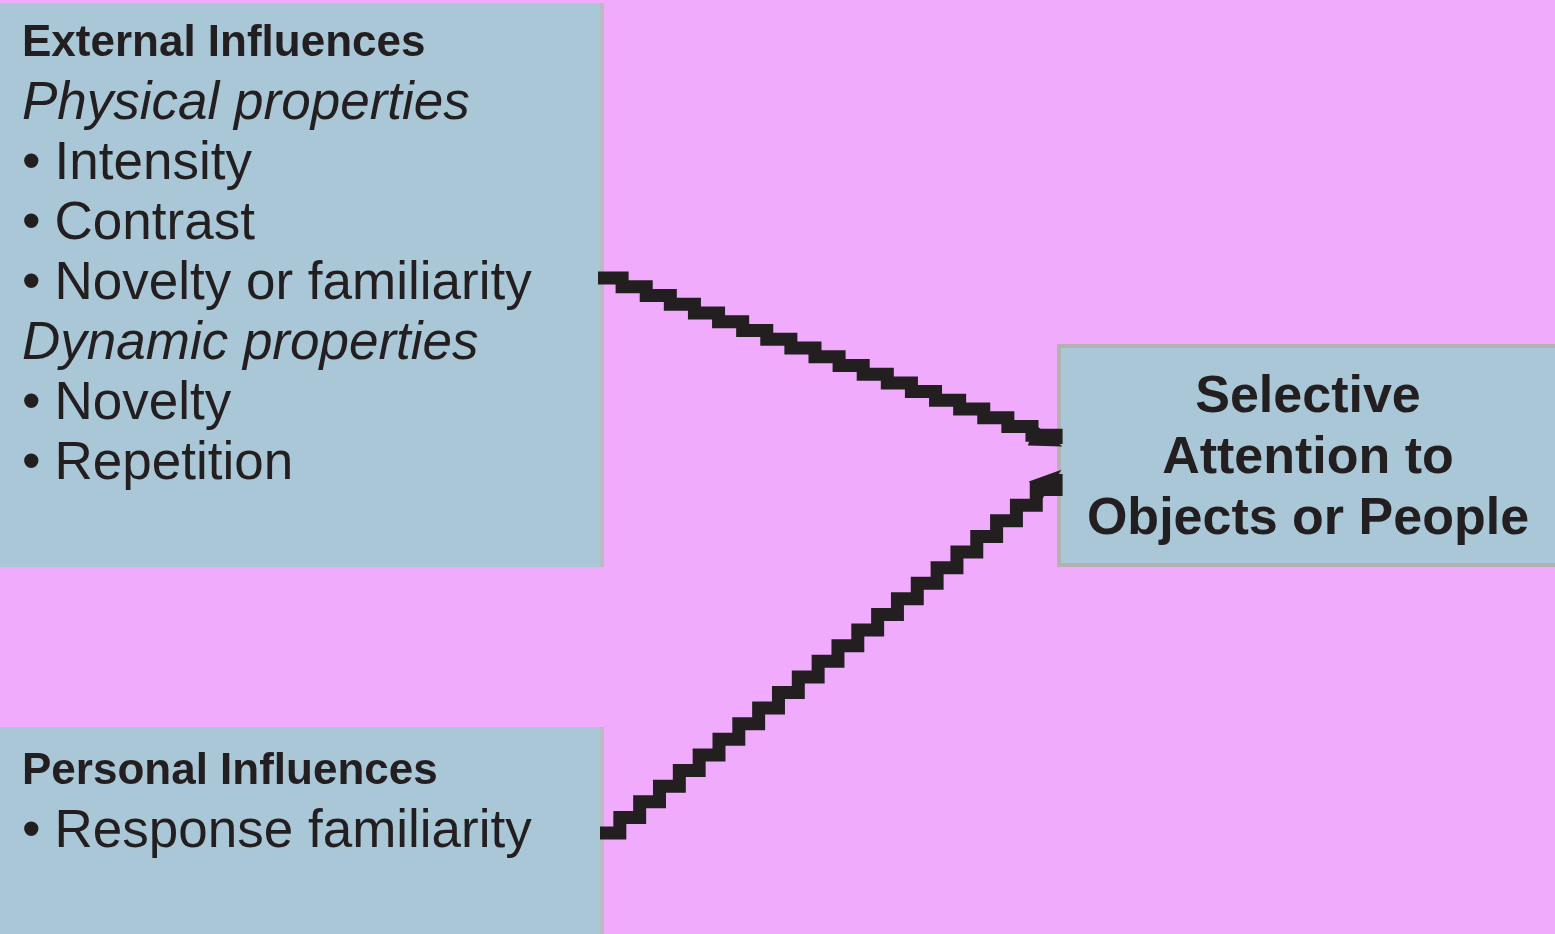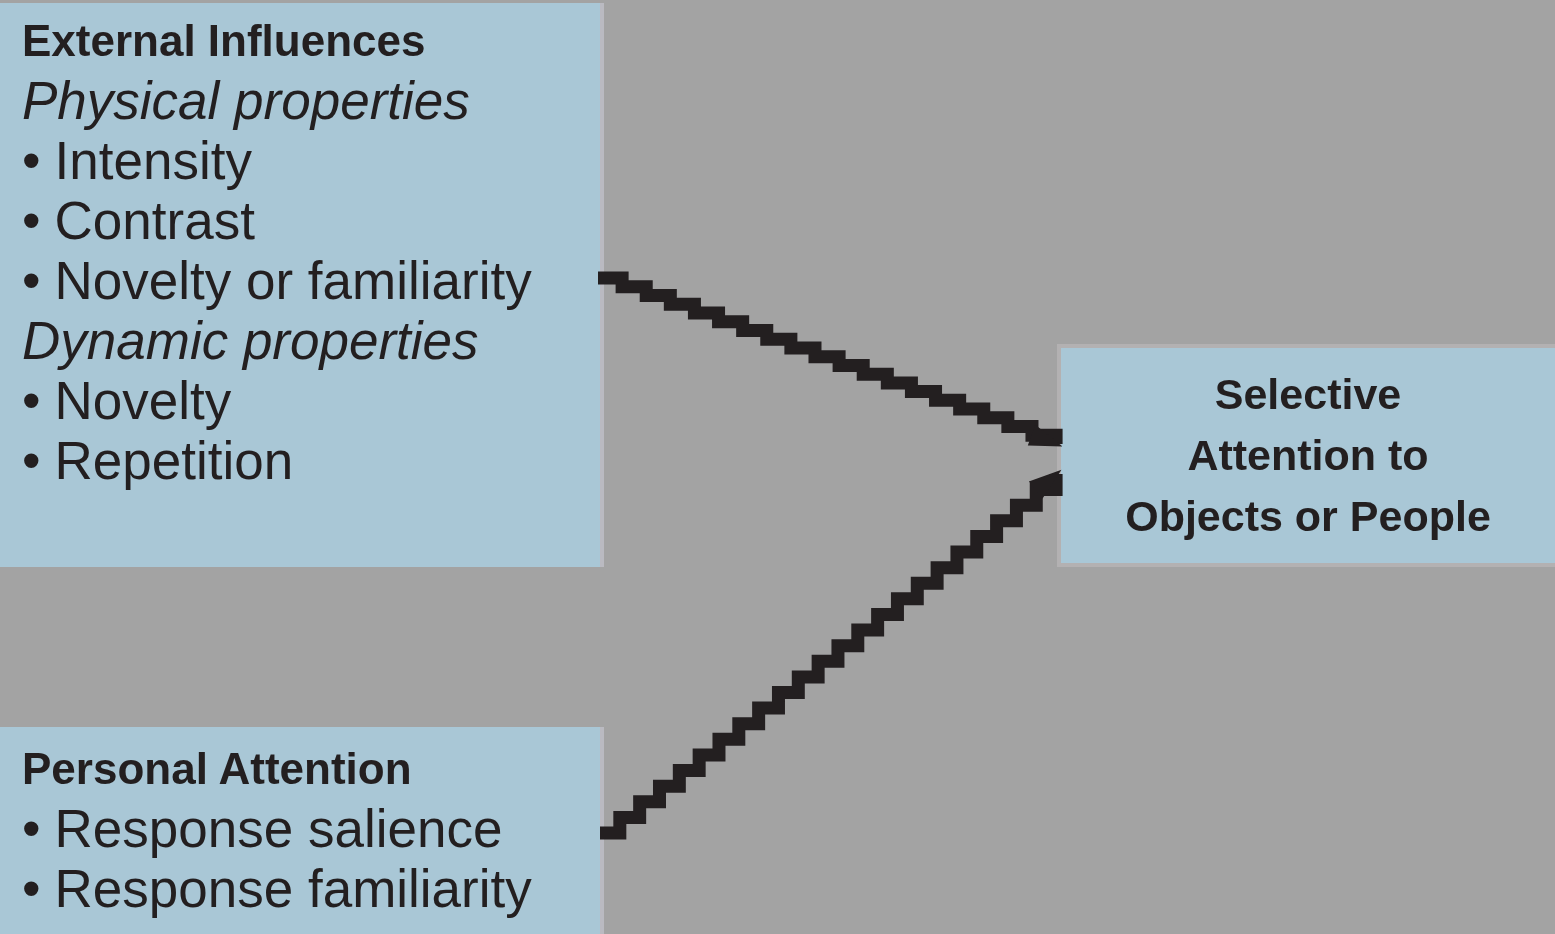--- a/index.html
+++ b/index.html
@@ -6,21 +6,21 @@
     margin: 0;
     padding: 0;
     background: #ffffff;
     font-family: "Liberation Sans", sans-serif;
   }
   .canvas {
     position: relative;
     width: 1555px;
     height: 934px;
     overflow: hidden;
-    background: #a3a3a3;
+    background: #f0abfc;
     color: #231f20;
   }
   .box {
     position: absolute;
     background: #a9c7d6;
     box-sizing: border-box;
   }
   .box-external {
     left: 0;
     top: 3px;
@@ -61,21 +61,21 @@
   }
   .line.heading {
     font-style: italic;
   }
   .bullet-line .bullet {
     display: inline-block;
     margin-right: 14px;
   }
   .box-selective .line {
     font-weight: bold;
-    font-size: 43px;
+    font-size: 52px;
     line-height: 61px;
   }
   svg.connectors {
     position: absolute;
     left: 0;
     top: 0;
     width: 1555px;
     height: 934px;
     pointer-events: none;
   }
@@ -104,25 +104,22 @@
 
     <div class="line bullet-line">
       <span class="bullet">•</span><span>Novelty</span>
     </div>
     <div class="line bullet-line">
       <span class="bullet">•</span><span>Repetition</span>
     </div>
   </div>
 
   <div class="box box-personal">
-    <div class="line title">Personal Attention</div>
+    <div class="line title">Personal Influences</div>
 
-    <div class="line bullet-line">
-      <span class="bullet">•</span><span>Response salience</span>
-    </div>
     <div class="line bullet-line">
       <span class="bullet">•</span><span>Response familiarity</span>
     </div>
   </div>
 
   <div class="box box-selective">
     <div class="line">Selective</div>
     <div class="line">Attention to</div>
     <div class="line">Objects or People</div>
   </div>

